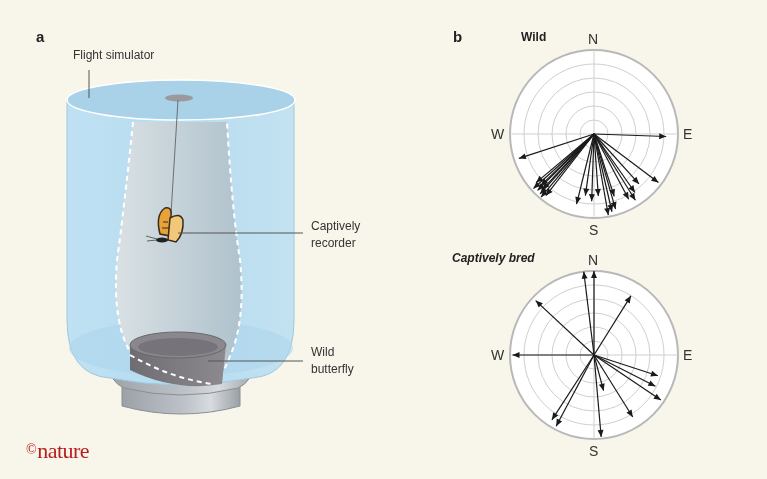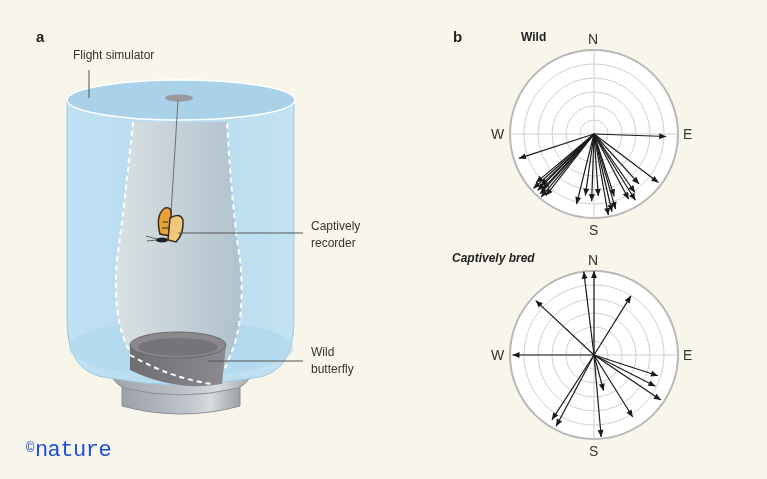--- a/index.html
+++ b/index.html
@@ -2,21 +2,21 @@
 <html><head>
 <meta charset="utf-8">
 <style>
   html,body{margin:0;padding:0;}
   body{width:767px;height:479px;background:#f8f5ea;position:relative;overflow:hidden;font-family:"Liberation Sans",sans-serif;color:#2a2a2a;}
   .abs{position:absolute;}
   .panel-letter{font-weight:bold;font-size:15px;color:#222;}
   .label{font-size:12px;line-height:17px;color:#333;}
   .chart-title{font-weight:bold;font-size:12px;color:#222;}
   .compass{font-size:14px;color:#333;}
-  .nature{font-family:Liberation Mono, monospace;font-size:22px;color:#1d4ed8;letter-spacing:-0.5px;}
+  .nature{font-family:Liberation Serif, serif;font-size:22px;color:#b91c1c;letter-spacing:-0.5px;}
   .nature .copy{font-size:14px;vertical-align:4px;margin-right:1px;}
   svg{position:absolute;left:0;top:0;}
 </style>
 </head>
 <body>
 
 <div class="abs panel-letter" style="left:36px;top:28px;">a</div>
 
 <svg width="767" height="479">
   <defs>

